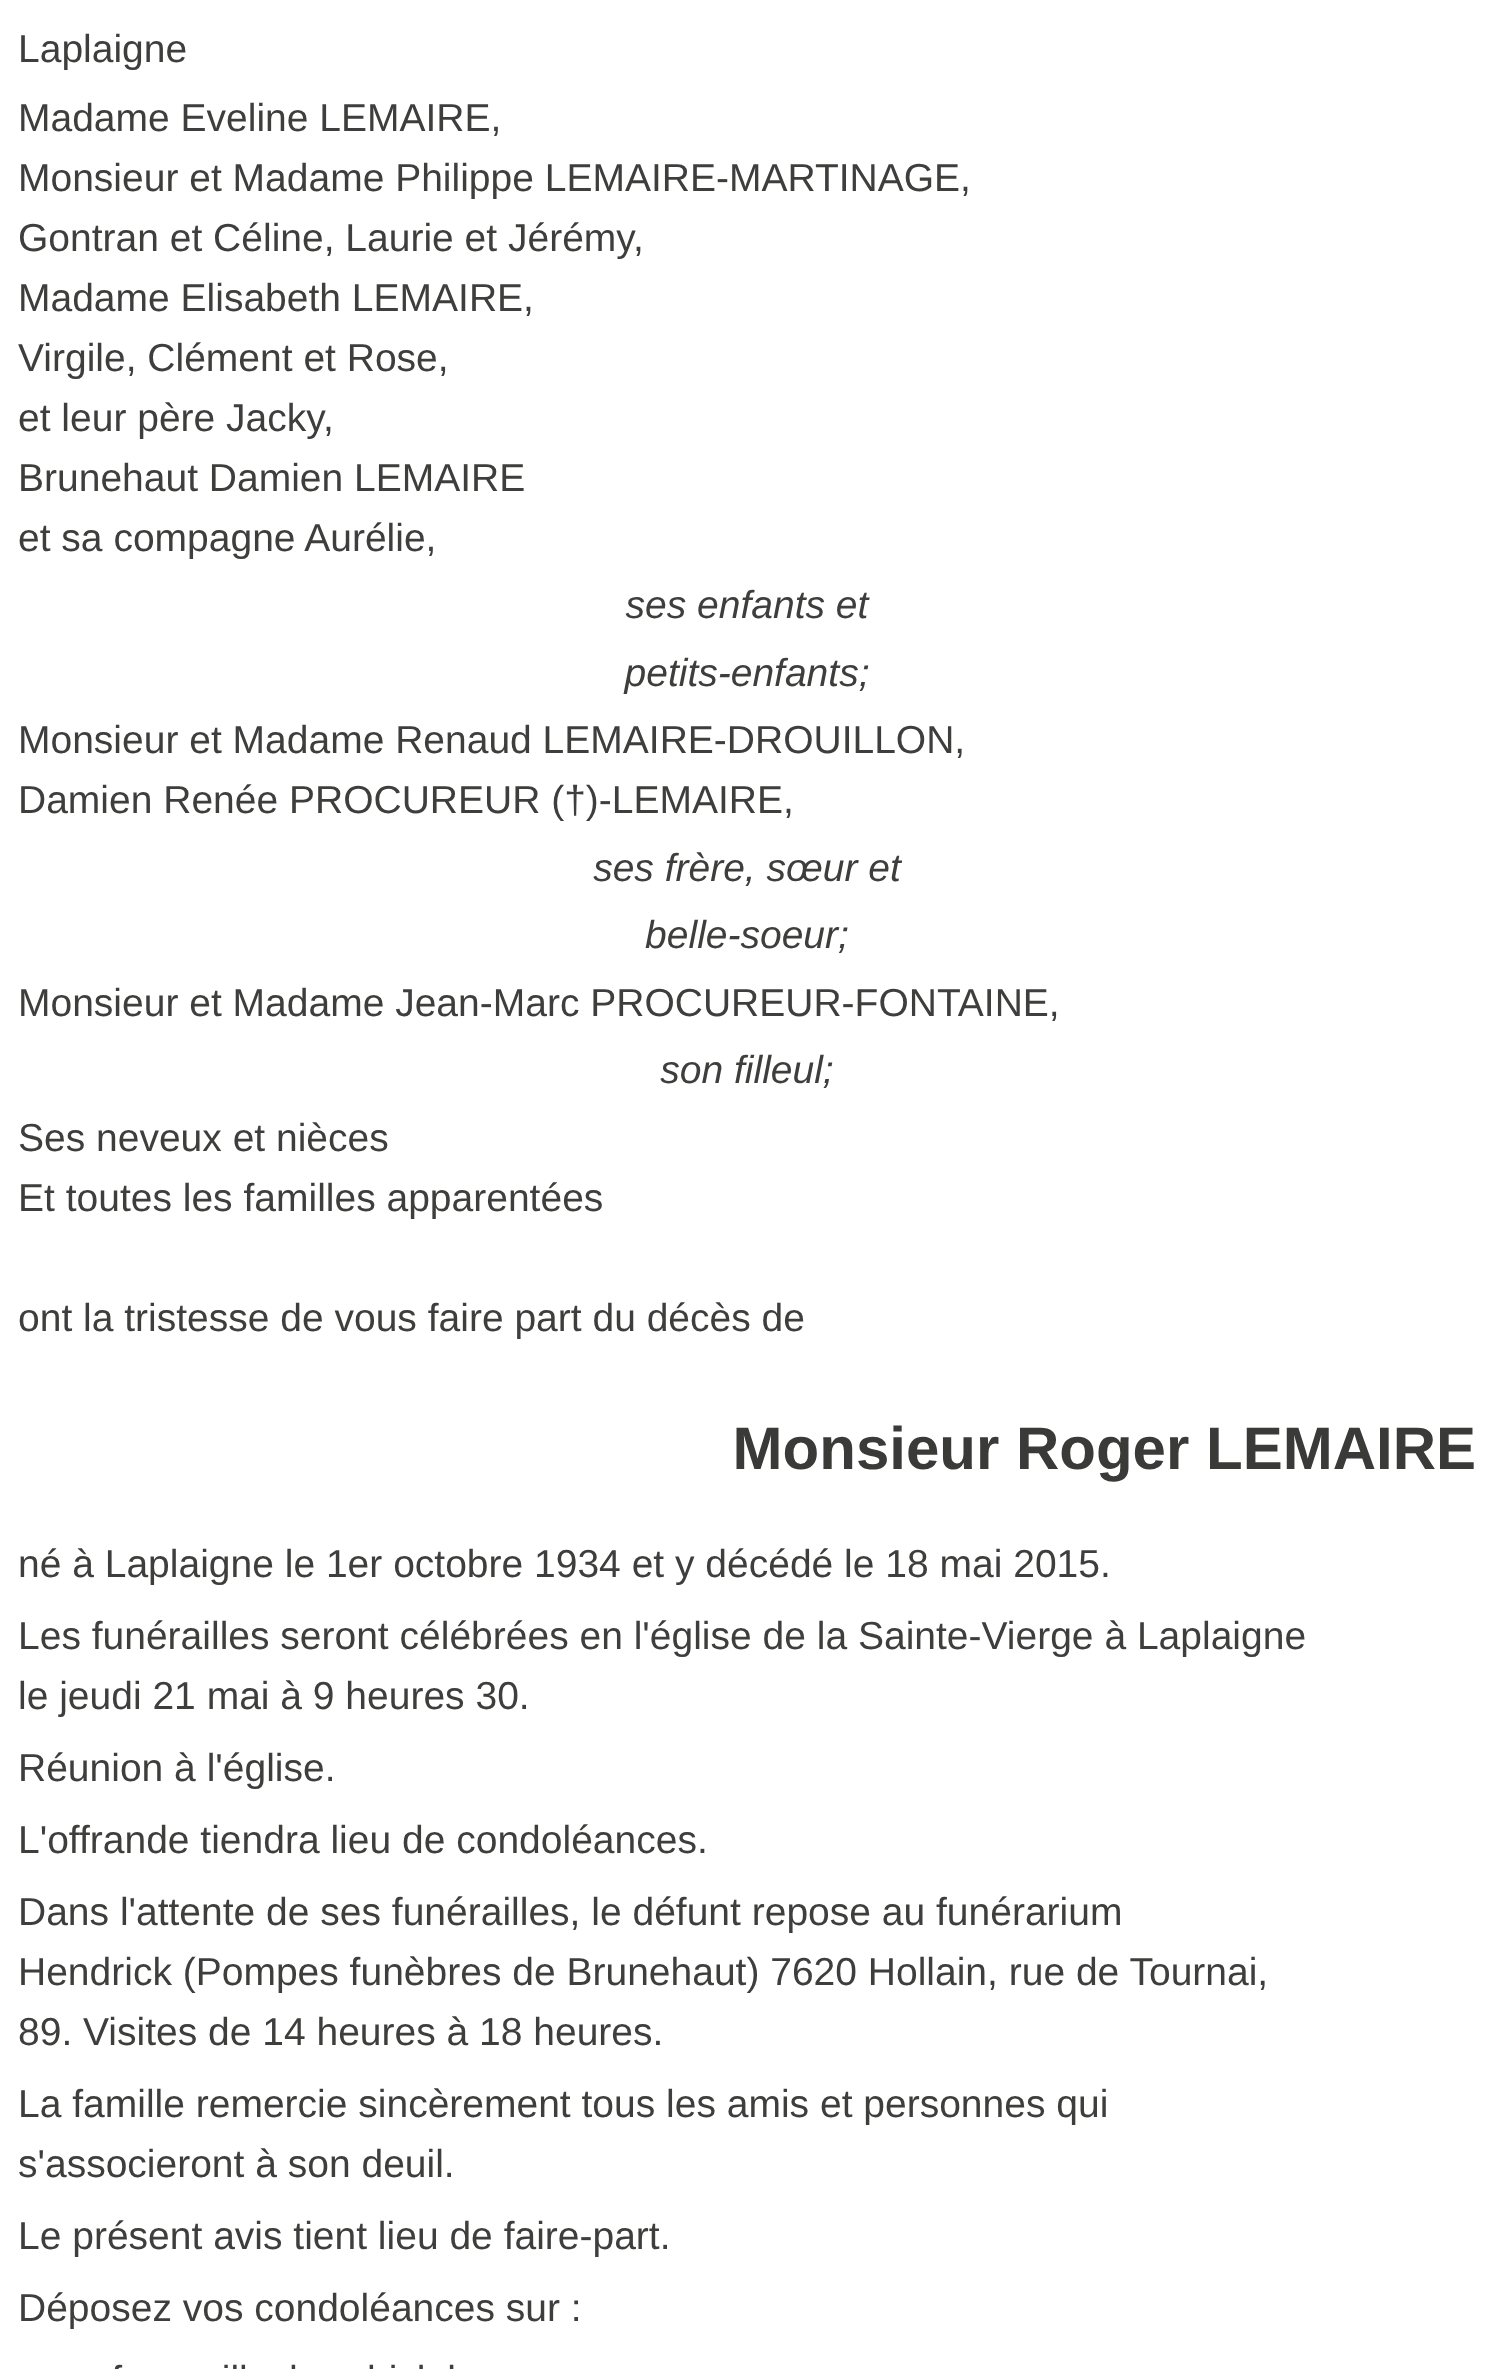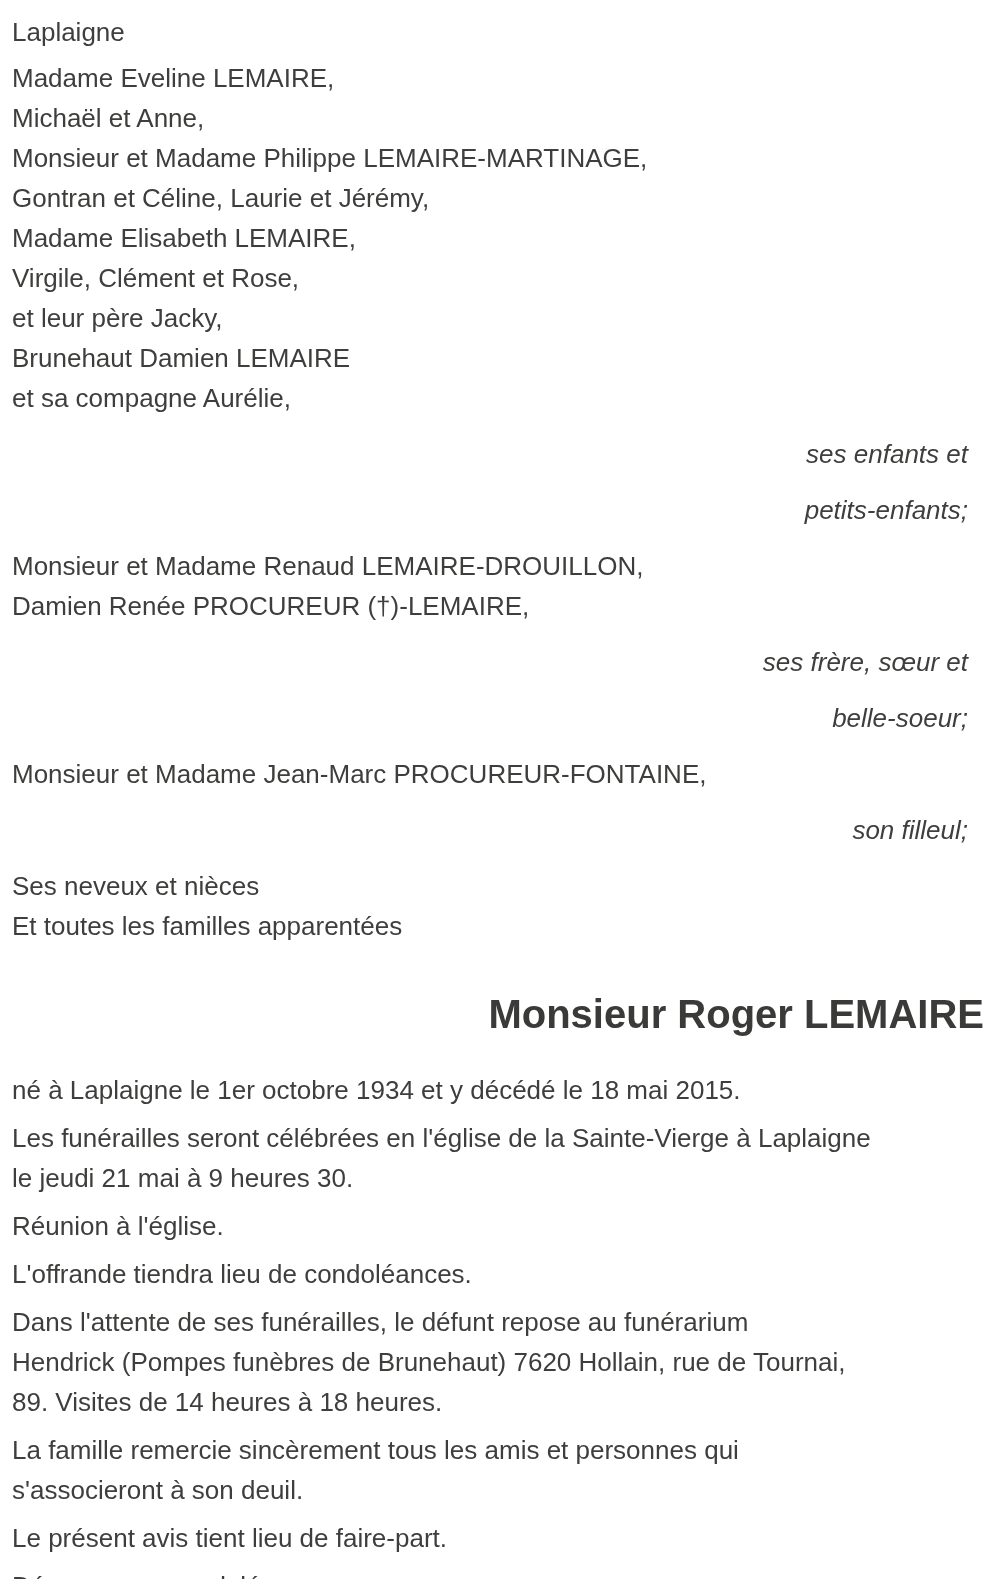--- a/index.html
+++ b/index.html
@@ -19,23 +19,23 @@
   }
   .line {
     margin: 0;
     line-height: 40px;
     white-space: nowrap;
   }
   .place {
     margin-bottom: 6px;
   }
   .relation-line {
-    margin: 16px;
+    margin: 5px;
     line-height: 40px;
-    text-align: right;
+    text-align: center;
     font-style: italic;
   }
   .announcement {
     margin: 40px 0 0 0;
     line-height: 40px;
   }
   .deceased-name {
     margin: 46px 0 34px 0;
     font-size: 40px;
     font-weight: 700;
@@ -55,21 +55,20 @@
 </style>
 </head>
 <body>
 
 <div class="page">
 
   <p class="line place">Laplaigne</p>
 
   <div>
     <p class="line">Madame Eveline LEMAIRE,</p>
-    <p class="line">Michaël et Anne,</p>
     <p class="line">Monsieur et Madame Philippe LEMAIRE-MARTINAGE,</p>
     <p class="line">Gontran et Céline, Laurie et Jérémy,</p>
     <p class="line">Madame Elisabeth LEMAIRE,</p>
     <p class="line">Virgile, Clément et Rose,</p>
     <p class="line">et leur père Jacky,</p>
     <p class="line">Brunehaut Damien LEMAIRE</p>
     <p class="line">et sa compagne Aurélie,</p>
     <p class="relation-line">ses enfants et</p>
     <p class="relation-line">petits-enfants;</p>
   </div>
@@ -84,20 +83,21 @@
   <div>
     <p class="line">Monsieur et Madame Jean-Marc PROCUREUR-FONTAINE,</p>
     <p class="relation-line">son filleul;</p>
   </div>
 
   <div>
     <p class="line">Ses neveux et nièces</p>
     <p class="line">Et toutes les familles apparentées</p>
   </div>
 
+  <p class="announcement">ont la tristesse de vous faire part du décès de</p>
 
   <h1 class="deceased-name">Monsieur Roger LEMAIRE</h1>
 
   <div class="para">
     <p class="line">né à Laplaigne le 1er octobre 1934 et y décédé le 18 mai 2015.</p>
   </div>
 
   <div class="para">
     <p class="line">Les funérailles seront célébrées en l'église de la Sainte-Vierge à Laplaigne</p>
     <p class="line">le jeudi 21 mai à 9 heures 30.</p>

